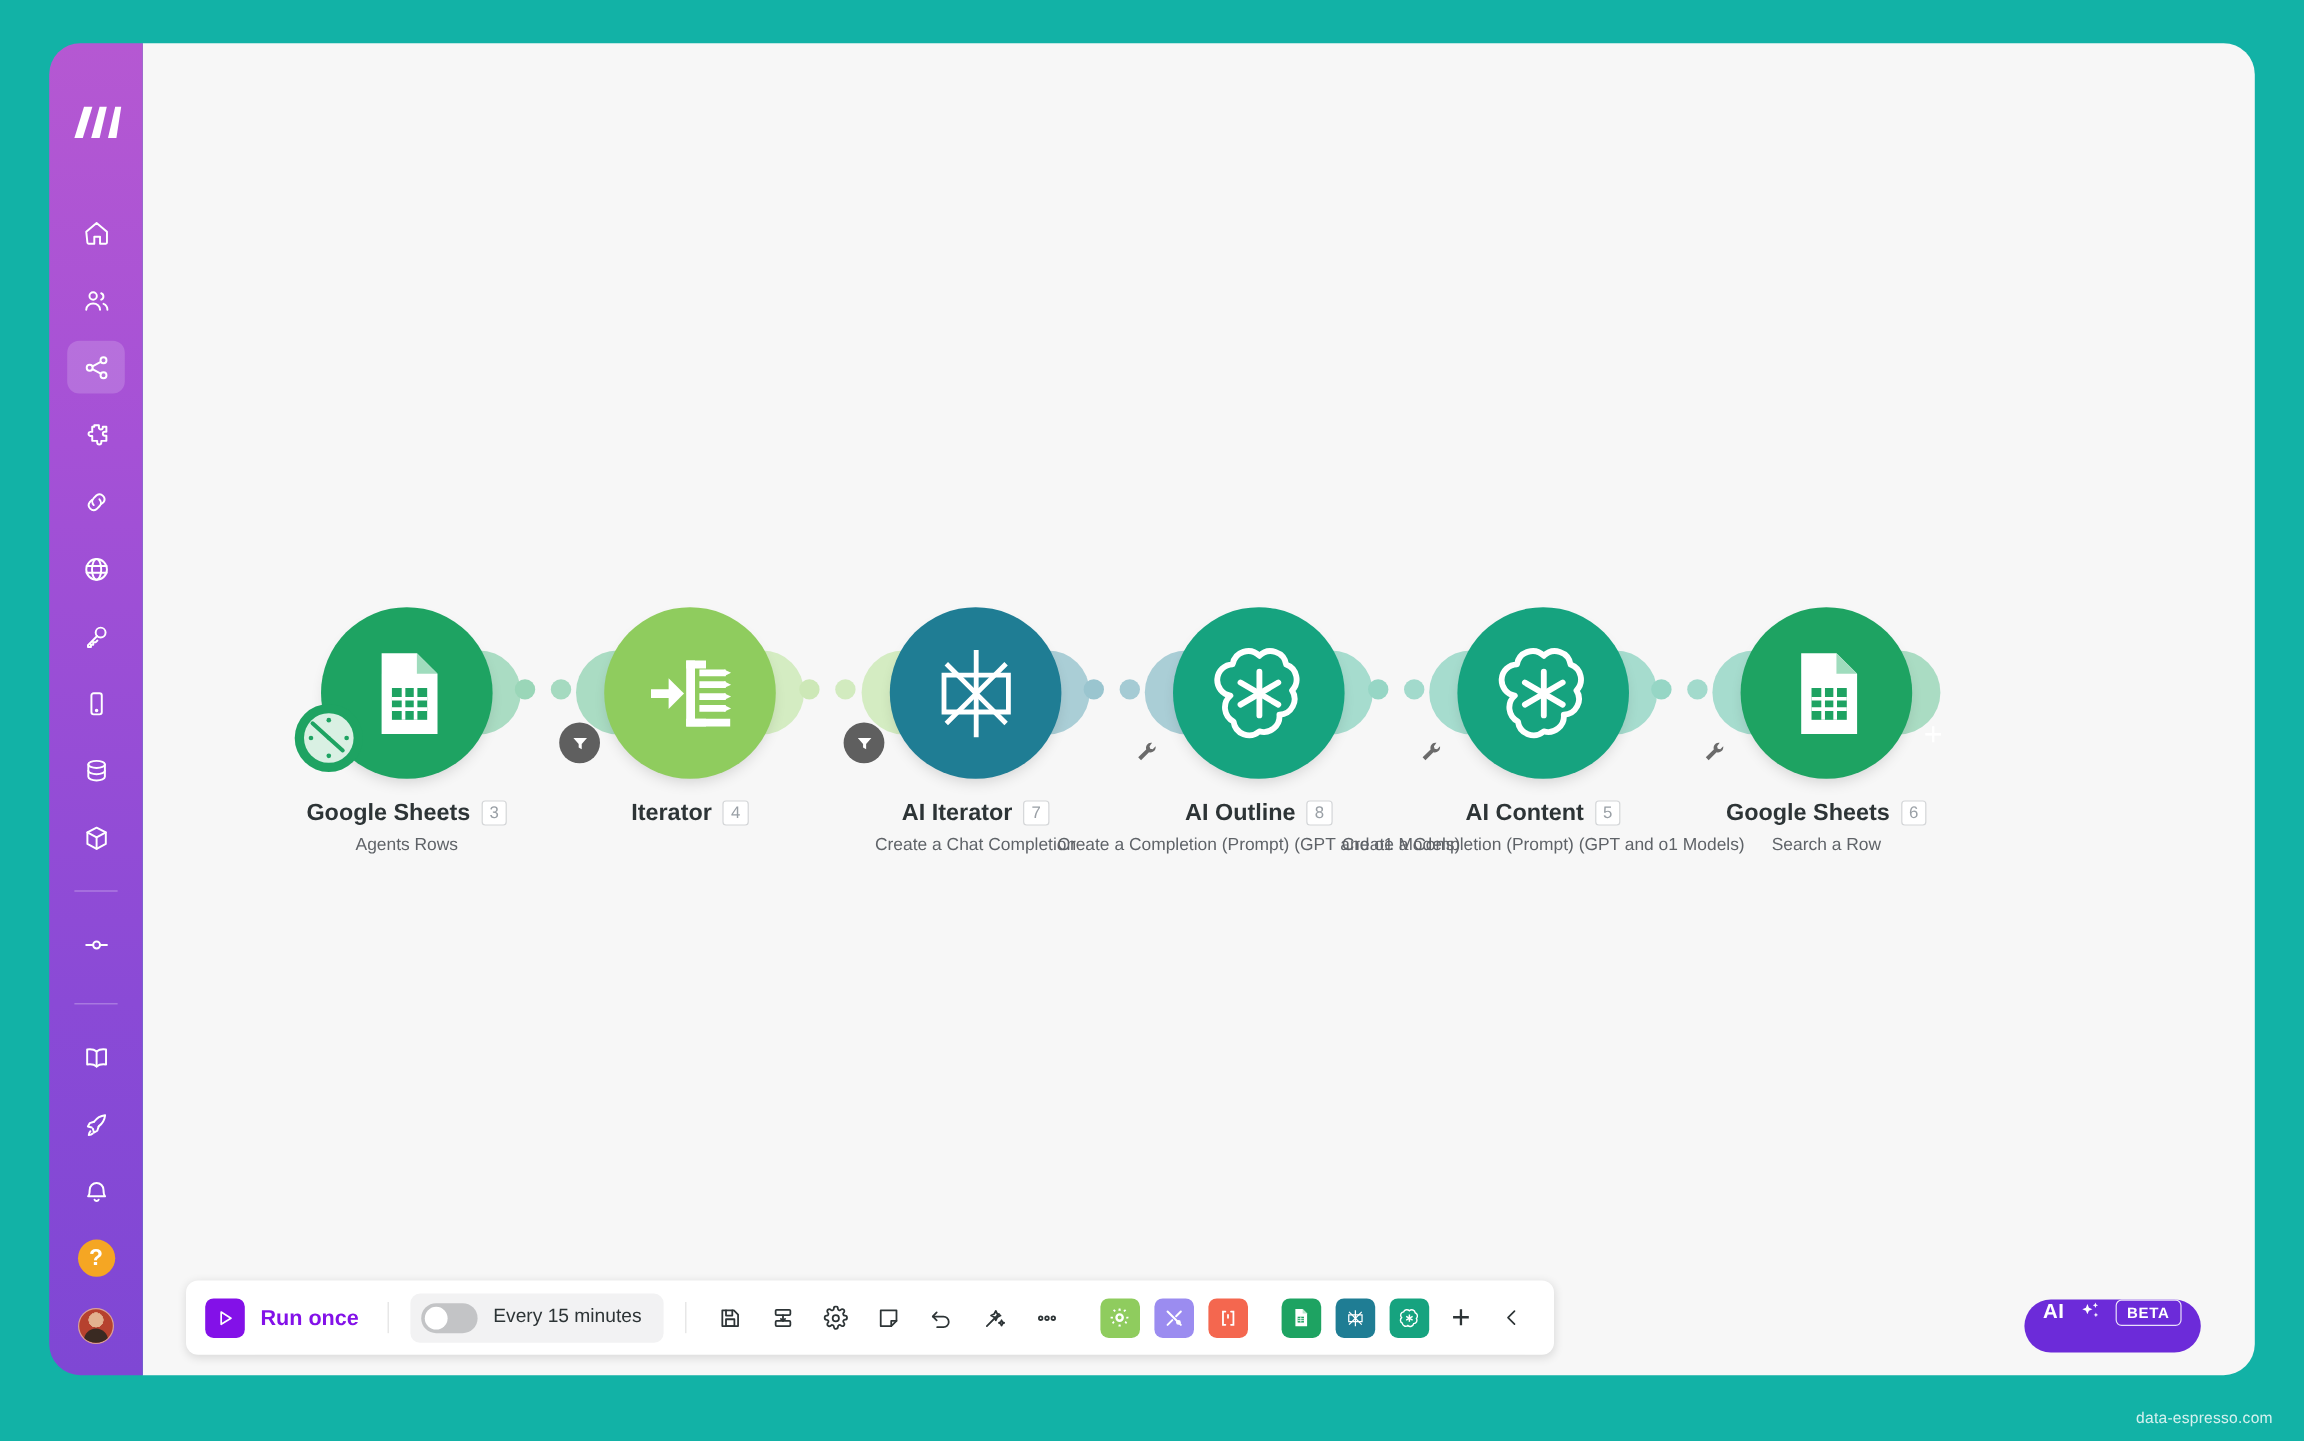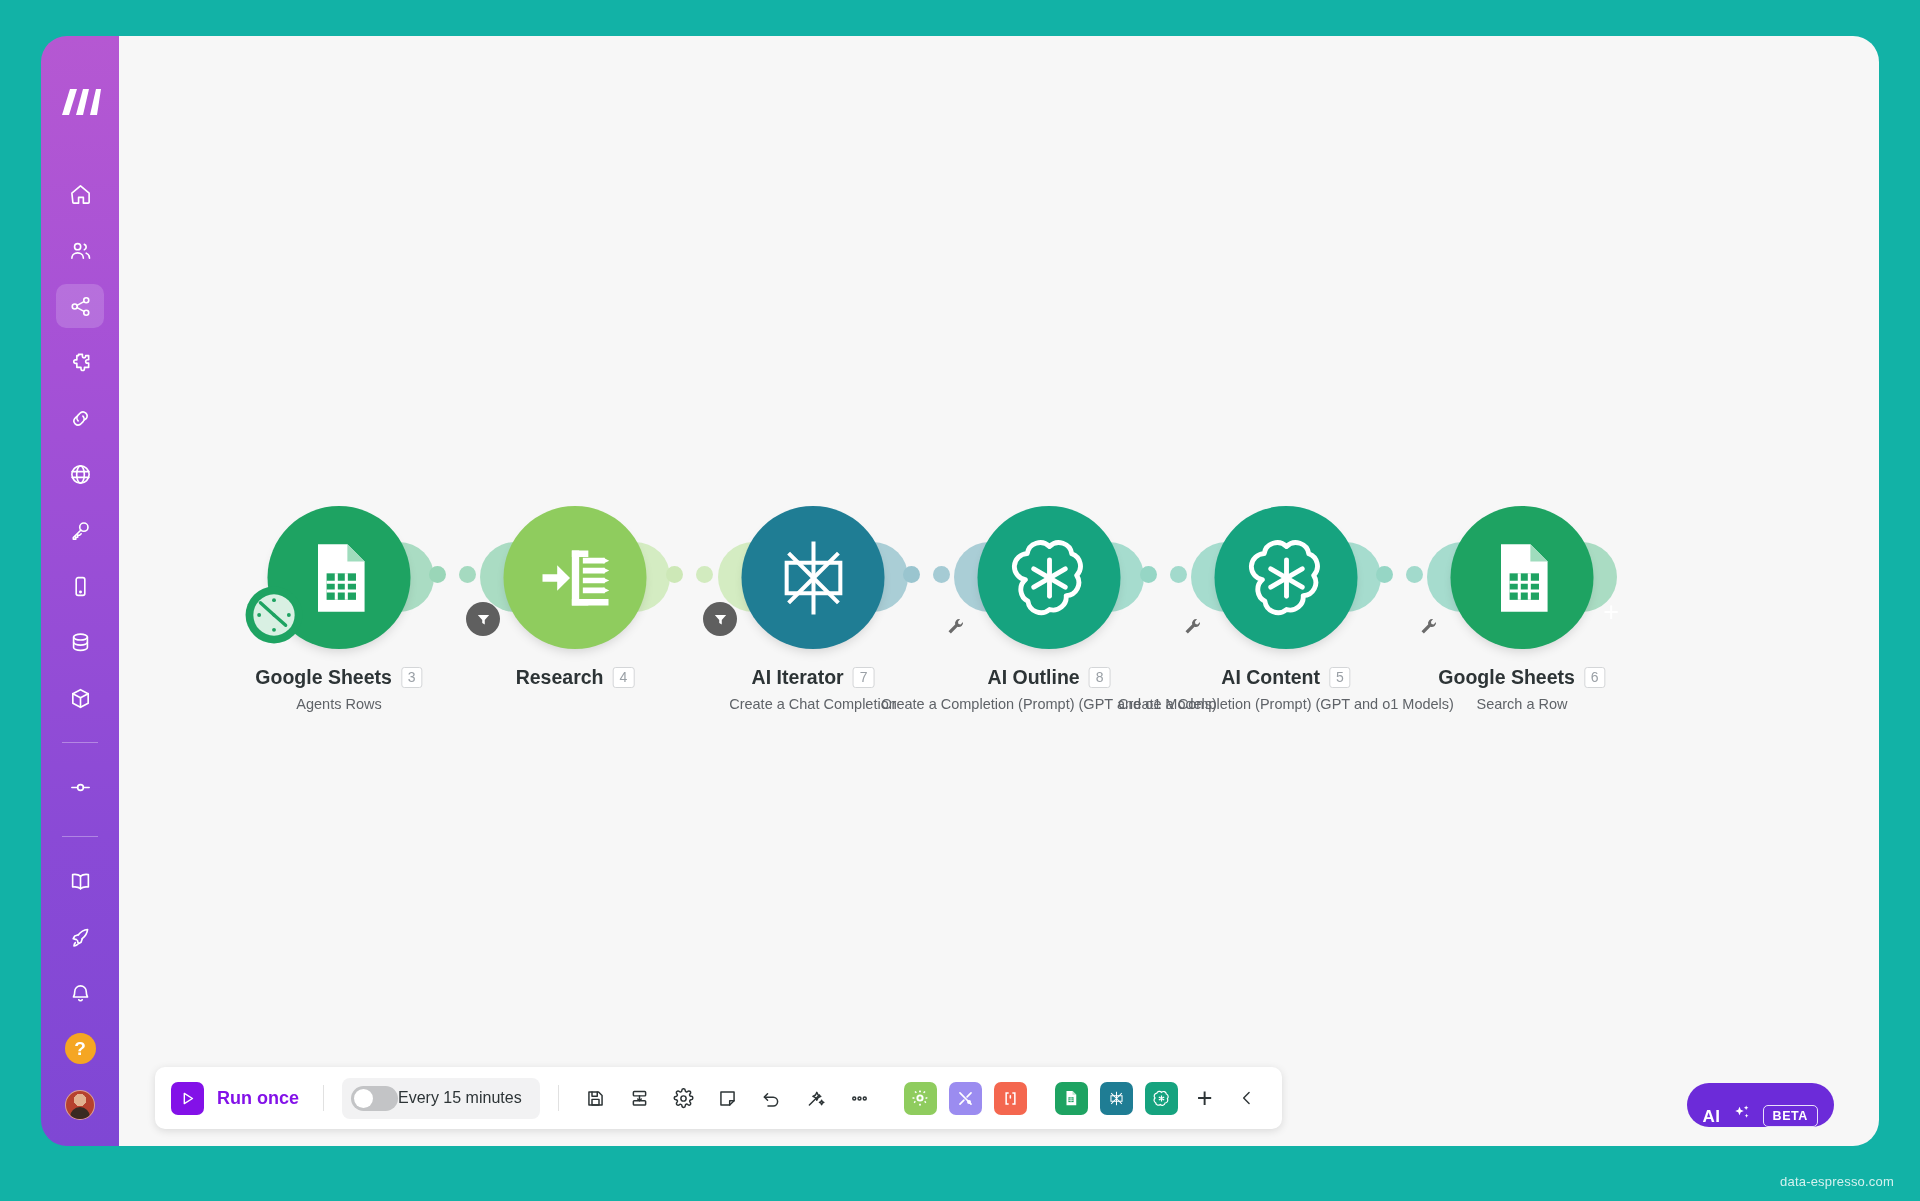--- a/index.html
+++ b/index.html
@@ -119,21 +119,21 @@
     display: flex; align-items: center; padding: 0 16px; gap: 6px; margin-top: 12px;
   }
   .run-btn { display: flex; align-items: center; gap: 13px; cursor: pointer; padding-right: 6px; }
   .run-icon {
     width: 33px; height: 33px; background: #8311e8; border-radius: 7px;
     display: flex; align-items: center; justify-content: center;
   }
   .run-label { font-size: 18px; font-weight: bold; color: #8311e8; }
   .tb-div { width: 1px; height: 26px; background: #e1e1e1; margin: 0 12px; }
   .sched {
-    display: flex; align-items: center; background: #f2f2f3;
+    display: flex; align-items: center; gap: 13px; background: #f2f2f3;
     border-radius: 8px; padding: 8px 18px 8px 9px; cursor: pointer;
   }
   .toggle {
     width: 47px; height: 25px; border-radius: 13px; background: #c3c4c6;
     position: relative; flex: 0 0 auto;
   }
   .toggle::after {
     content: ""; position: absolute; left: 3px; top: 3px;
     width: 19px; height: 19px; border-radius: 50%; background: #ffffff;
   }
@@ -148,21 +148,21 @@
     width: 33px; height: 33px; border-radius: 7px; margin: 0 3px;
     display: flex; align-items: center; justify-content: center; cursor: pointer;
   }
   .tb-plus { font-size: 27px; color: #2d3436; font-weight: 300; cursor: pointer;
     padding: 0 10px; line-height: 1; }
 
   
   .ai-beta {
     position: absolute; right: 86px; bottom: 74px; z-index: 6;
     height: 44px; background: #6c2bd9; border-radius: 22px;
-    display: flex; align-items: flex-end; gap: 11px; padding: 0 16px; cursor: pointer;
+    display: flex; align-items: flex-start; gap: 11px; padding: 0 16px; cursor: pointer;
   }
   .ai-text { color: #fff; font-size: 17px; font-weight: bold; letter-spacing: .5px; }
   .beta-chip {
     border: 1.4px solid rgba(255,255,255,0.85); border-radius: 5px;
     color: #fff; font-size: 12.5px; font-weight: bold; padding: 3px 9px; letter-spacing: .6px;
   }
 
   .watermark {
     position: absolute; right: 26px; bottom: 12px;
     font-size: 13px; color: rgba(255,255,255,0.82); letter-spacing: .2px;
@@ -352,21 +352,21 @@
       <path d="M28 23.8h12v3.1H28z"></path>
                 <path d="M39.2 23.8l3.2 1.55-3.2 1.55z"></path>
       <path d="M28 29.2h12v3.1H28z"></path>
                 <path d="M39.2 29.2l3.2 1.55-3.2 1.55z"></path>
     </g>
     <path d="M26 35.4h16v3.6H26z"></path>
   </svg>
     </div>
 
     <div class="node-label">
-      <span class="node-name">Research</span>
+      <span class="node-name">Iterator</span>
       <span class="node-num">4</span>
     </div>
 
   </div>
         <div class="dots" style="left: 547px;">
           <div class="dot" style="background: rgb(205, 232, 183);"></div>
           <div class="dot" style="background: rgb(210, 235, 191);"></div>
           <div class="dot" style="background: rgb(154, 197, 207);"></div>
         </div>
         <div class="filter-badge" style="left: 584px;">

